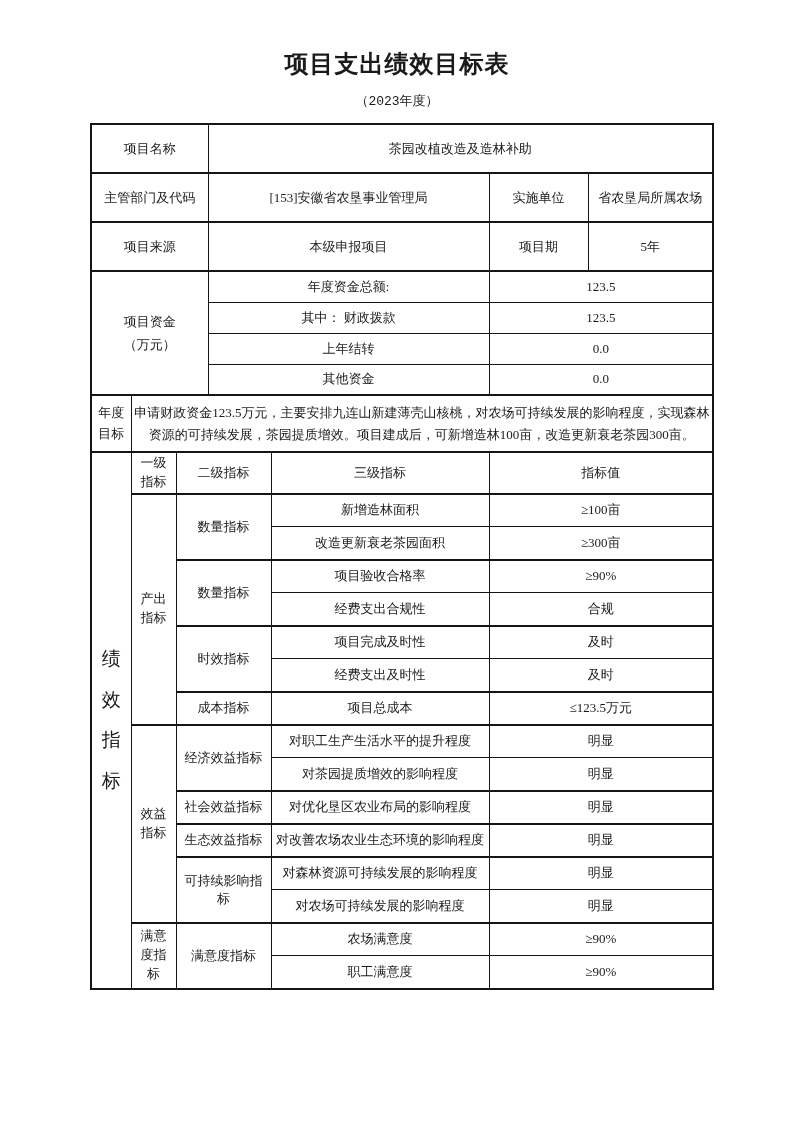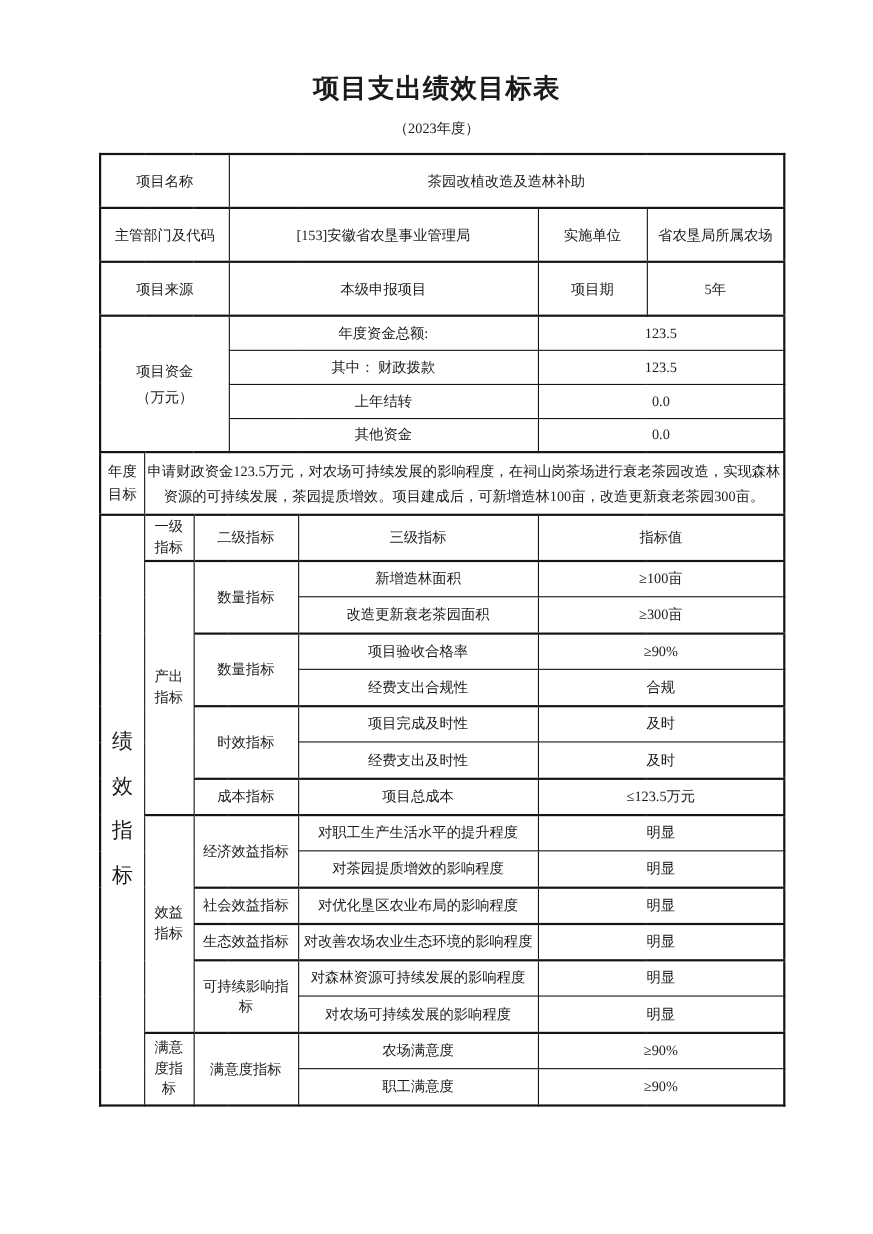--- a/index.html
+++ b/index.html
@@ -7,30 +7,31 @@
     padding: 0;
     background: #ffffff;
     width: 794px;
     height: 1122px;
     font-family: "Liberation Serif", "DejaVu Serif", serif;
     color: #1a1a1a;
   }
   .page { width: 794px; height: 1122px; overflow: hidden; }
 
   .doc-title {
-    margin-top: 64px;
+    margin-top: 48px;
     text-align: center;
     font-size: 24px;
     font-weight: bold;
     letter-spacing: 1px;
   }
   .doc-subtitle {
     margin-top: 12px;
     text-align: center;
     font-size: 13px;
+    font-family: Liberation Mono, monospace;
   }
 
   table.main {
     border-collapse: collapse;
     table-layout: fixed;
     width: 622px;
     margin: 13px 0 0 90px;
     border: 2px solid #151515;
   }
   table.main td {
@@ -124,21 +125,21 @@
     </tr>
     <tr class="r-fund">
       <td colspan="2" class="left indent">其他资金</td>
       <td colspan="2" class="num">0.0</td>
     </tr>
 
     <tr class="r-goal thick">
       <td class="goal-label">
         <div class="inner-2em">年度目标</div>
       </td>
-      <td colspan="6" class="goal-text">申请财政资金123.5万元，对农场可持续发展的影响程度，在祠山岗茶场进行衰老茶园改造，实现森林资源的可持续发展，茶园提质增效。项目建成后，可新增造林100亩，改造更新衰老茶园300亩。</td>
+      <td colspan="6" class="goal-text">申请财政资金123.5万元，主要安排九连山新建薄壳山核桃，对农场可持续发展的影响程度，实现森林资源的可持续发展，茶园提质增效。项目建成后，可新增造林100亩，改造更新衰老茶园300亩。</td>
     </tr>
 
     <tr class="r-head thick">
       <td rowspan="16">
         <div class="vside">绩效指标</div>
       </td>
       <td>
         <div class="inner-2em">一级指标</div>
       </td>
       <td colspan="2">二级指标</td>

